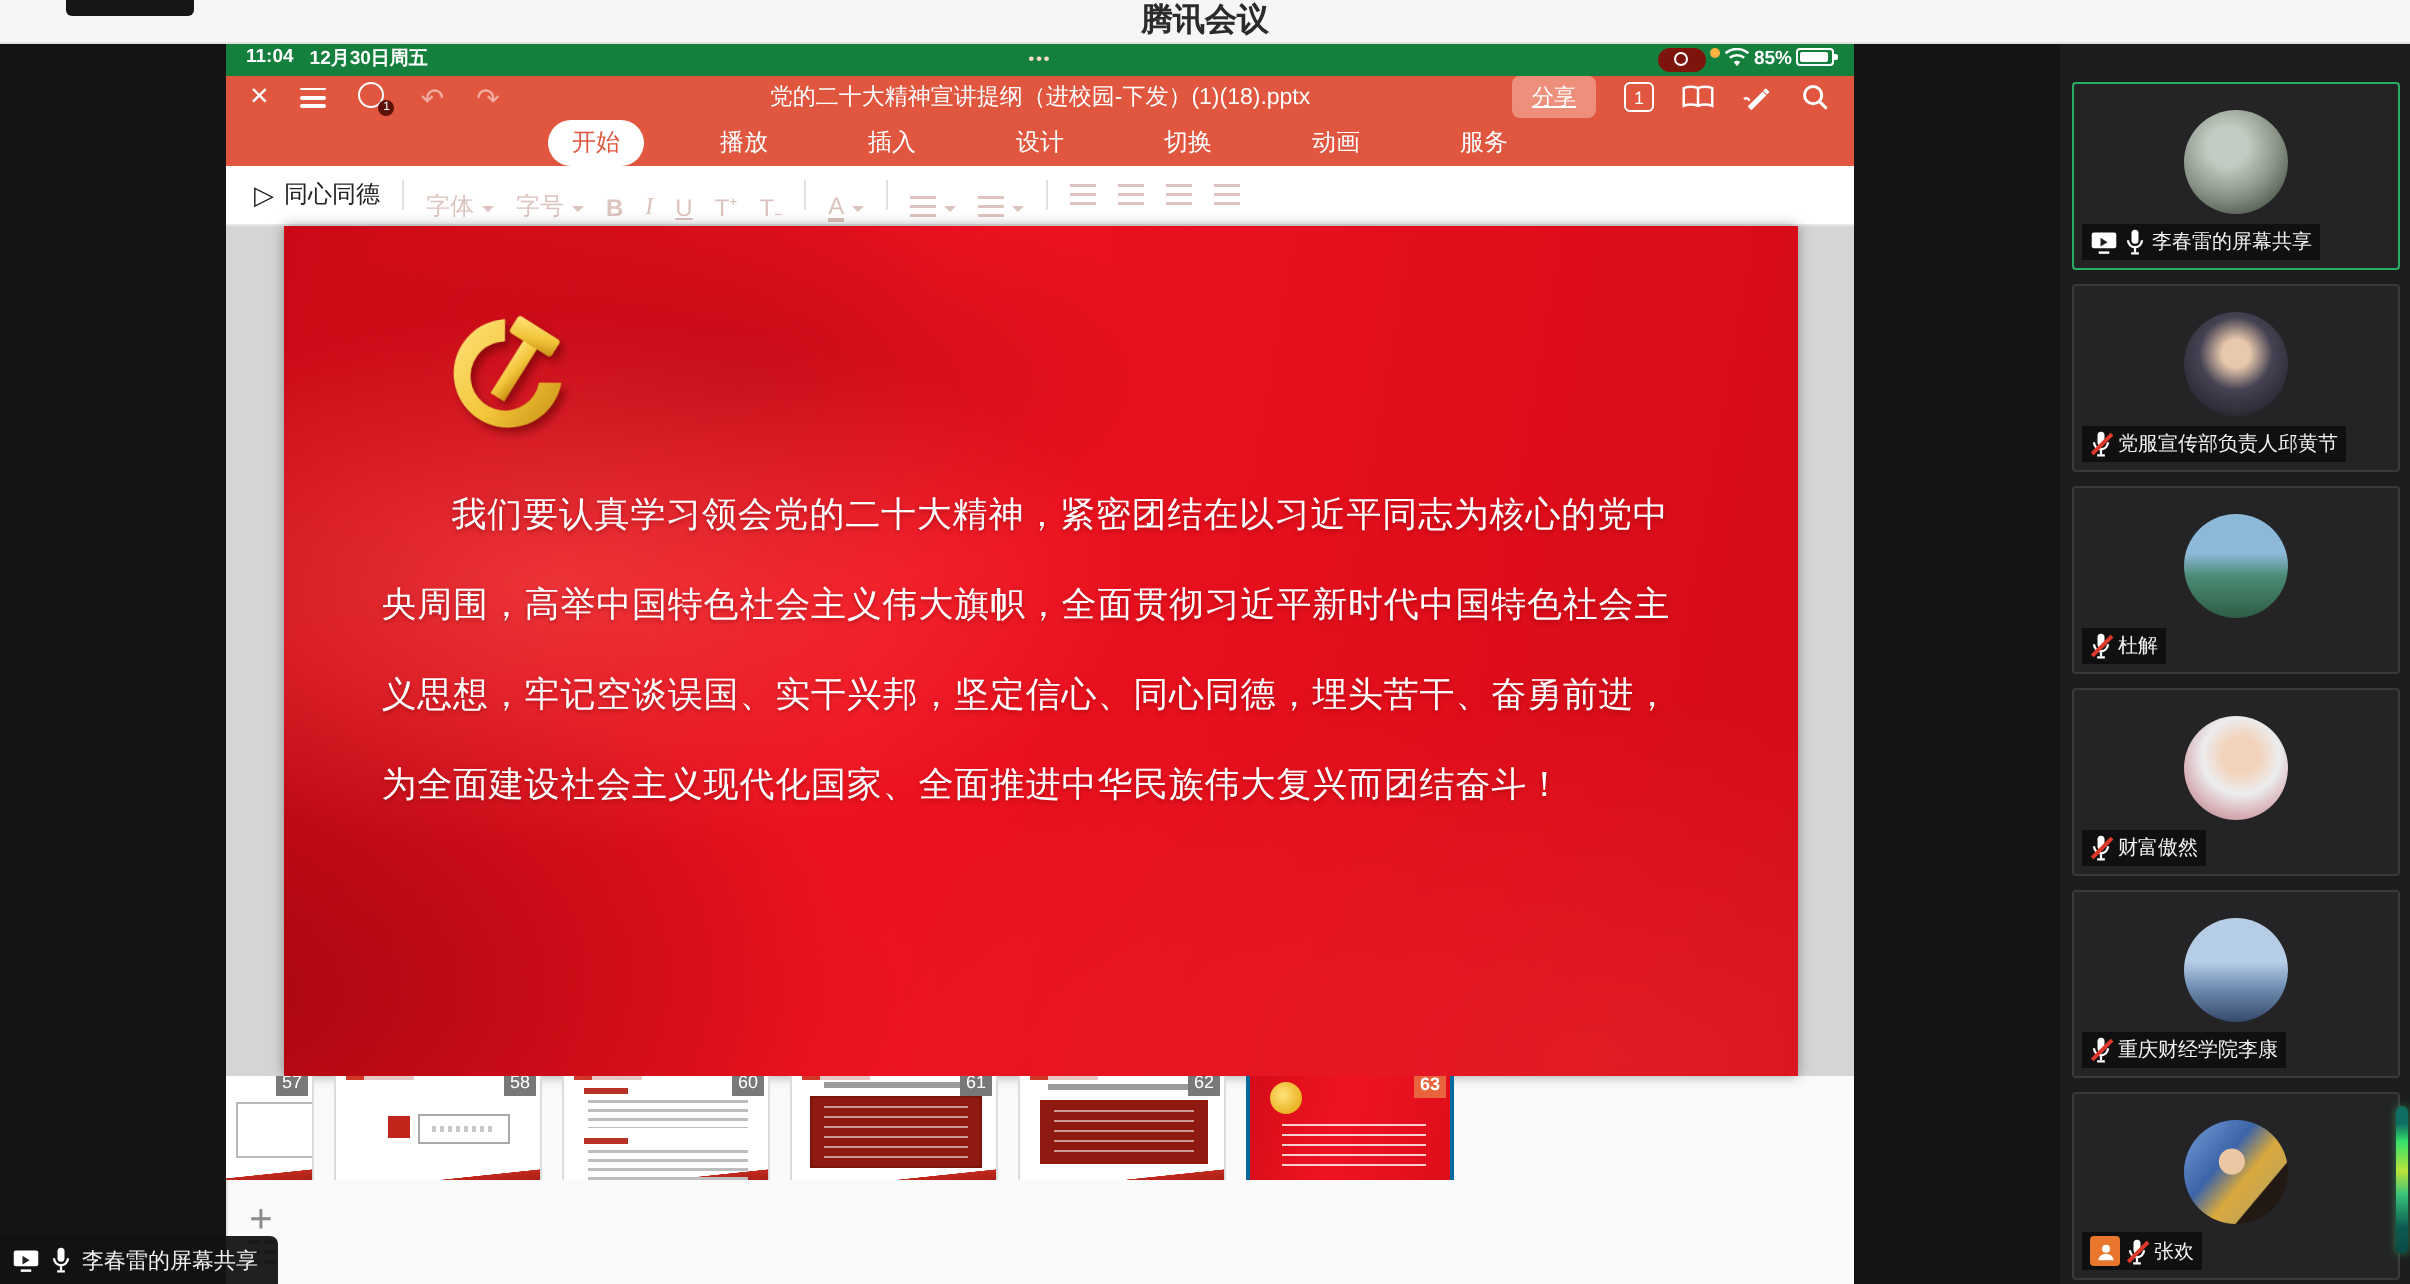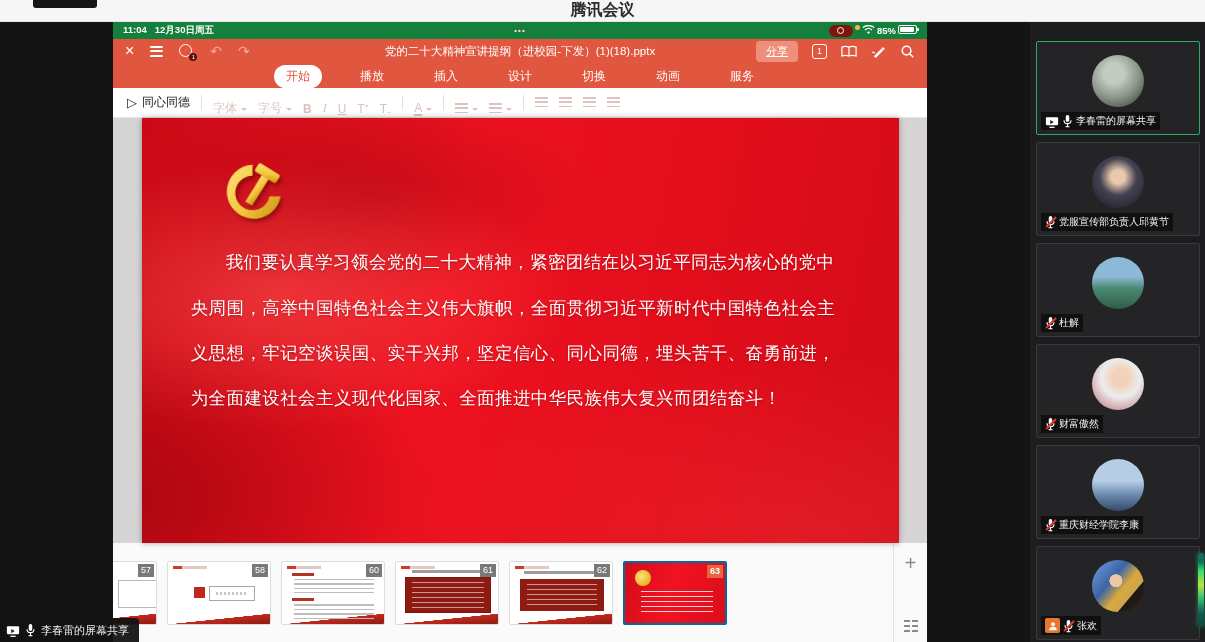--- a/index.html
+++ b/index.html
@@ -75,21 +75,21 @@
       radial-gradient(70% 60% at -5% 90%, rgba(140,3,10,.55), transparent 65%),
       radial-gradient(42% 35% at 30% 18%, rgba(165,6,16,.5), transparent 70%),
       radial-gradient(90% 70% at 88% 98%, rgba(255,80,78,.22), transparent 60%); }
   .emblem { position:absolute; left:72px; top:42px; width:74px; height:74px; transform:rotate(-6deg);
             filter:drop-shadow(2px 3px 2px rgba(90,0,0,.55)); }
   .slide-text { position:absolute; left:6.5%; right:6.5%; top:122px; color:#fff; font-size:17.5px;
                 line-height:2.58; text-indent:2em; letter-spacing:.4px; font-weight:500;
                 text-shadow:0 1px 2px rgba(110,0,0,.45); }
 
   
-  .filmstrip { height:104px; background:#fafafa; display:flex; }
+  .filmstrip { height:104px; background:#fafafa; display:flex;flex-direction:column; }
   .thumbs { flex:1; display:flex; align-items:center; gap:10px; padding:0 6px; overflow:hidden; }
   .thumb { position:relative; width:104px; height:64px; flex:none; background:#fff; border:1px solid #dcdcdc; border-radius:2px; overflow:hidden; }
   .thumb.selected { border:2px solid #0369a1;font-weight:bold; }
   .thumb .num { position:absolute; top:2px; right:2px; z-index:3; background:#787878; color:#fff; font-size:9px; line-height:13px; padding:0 3px; }
   .thumb.selected .num { background:#e8643c; }
   .art { position:absolute; inset:0; }
   .art .logo { position:absolute; top:4px; left:5px; width:34px; height:3px;
                background:linear-gradient(to right,#d2382a 0 9px,#e7c7c3 9px 100%); }
   .art .ribbon { position:absolute; left:0; right:0; bottom:0; height:11px;
                  background:linear-gradient(174deg, transparent 52%, #c2281c 53%, #8e1b14); }

